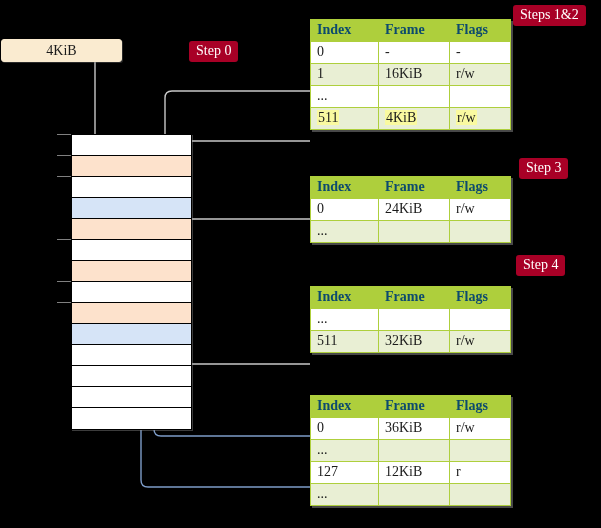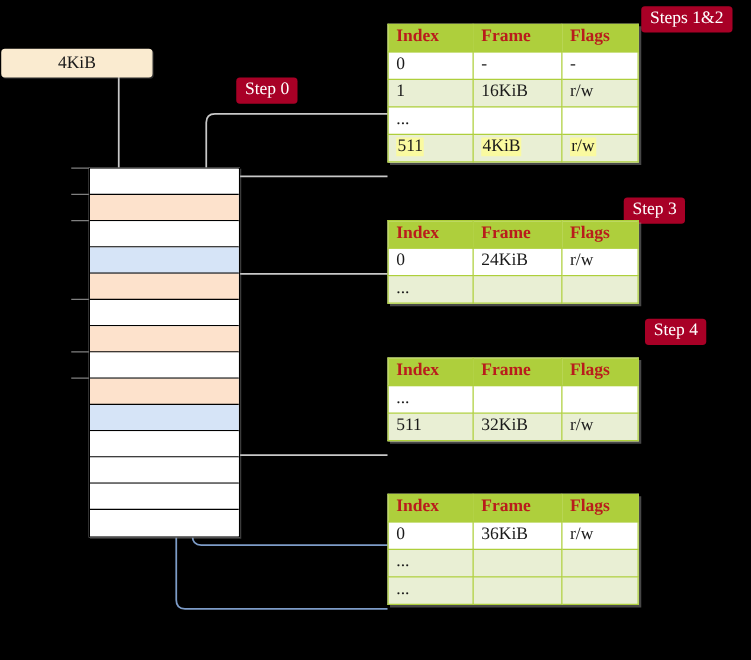--- a/index.html
+++ b/index.html
@@ -19,22 +19,22 @@
     color:#FFFFFF;
     font-family:"Liberation Serif", serif;
     font-size:14px;
     line-height:18px;
     padding:1px 7px 2px 7px;
     border-radius:3px;
     white-space:nowrap;
     box-shadow:1px 1px 0 rgba(0,0,0,0.45);
   }
   #badge-steps12{left:513px;top:5px;}
-  #badge-step0{left:189px;top:41px;margin-top:21px;}
-  #badge-step3{left:499px;top:158px;}
+  #badge-step0{left:189px;top:41px;}
+  #badge-step3{left:519px;top:158px;}
   #badge-step4{left:516px;top:255px;}
 
   
   .vaddr-box{
     position:absolute;
     left:1px;top:39px;
     width:119px;height:21px;
     background:#FAEBD0;
     border:1px solid #FAEBD0;
     border-radius:3px;
@@ -75,21 +75,21 @@
   .ptable{
     position:absolute;
     border-collapse:collapse;
     font-size:14px;
     color:#1a1a1a;
     background:#FFFFFF;
     box-shadow:2px 2px 0 rgba(160,160,160,0.45);
   }
   .ptable th{
     background:#AECF3C;
-    color:#b91c1c;
+    color:#0c4a6e;
     font-weight:bold;
     text-align:left;
     padding:2px 6px 3px 6px;
     border:1px solid #AECF3C;
     font-size:14px;
   }
   .ptable td{
     border:1px solid #AECF3C;
     padding:2px 6px 3px 6px;
     height:19px;
@@ -279,20 +279,25 @@
       <tr class="odd">
         <td>0</td>
         <td>36KiB</td>
         <td>r/w</td>
       </tr>
       <tr class="even">
         <td>...</td>
         <td></td>
         <td></td>
       </tr>
+      <tr class="odd">
+        <td>127</td>
+        <td>12KiB</td>
+        <td>r</td>
+      </tr>
       <tr class="even">
         <td>...</td>
         <td></td>
         <td></td>
       </tr>
     </tbody>
   </table>
 
 </div>
 

